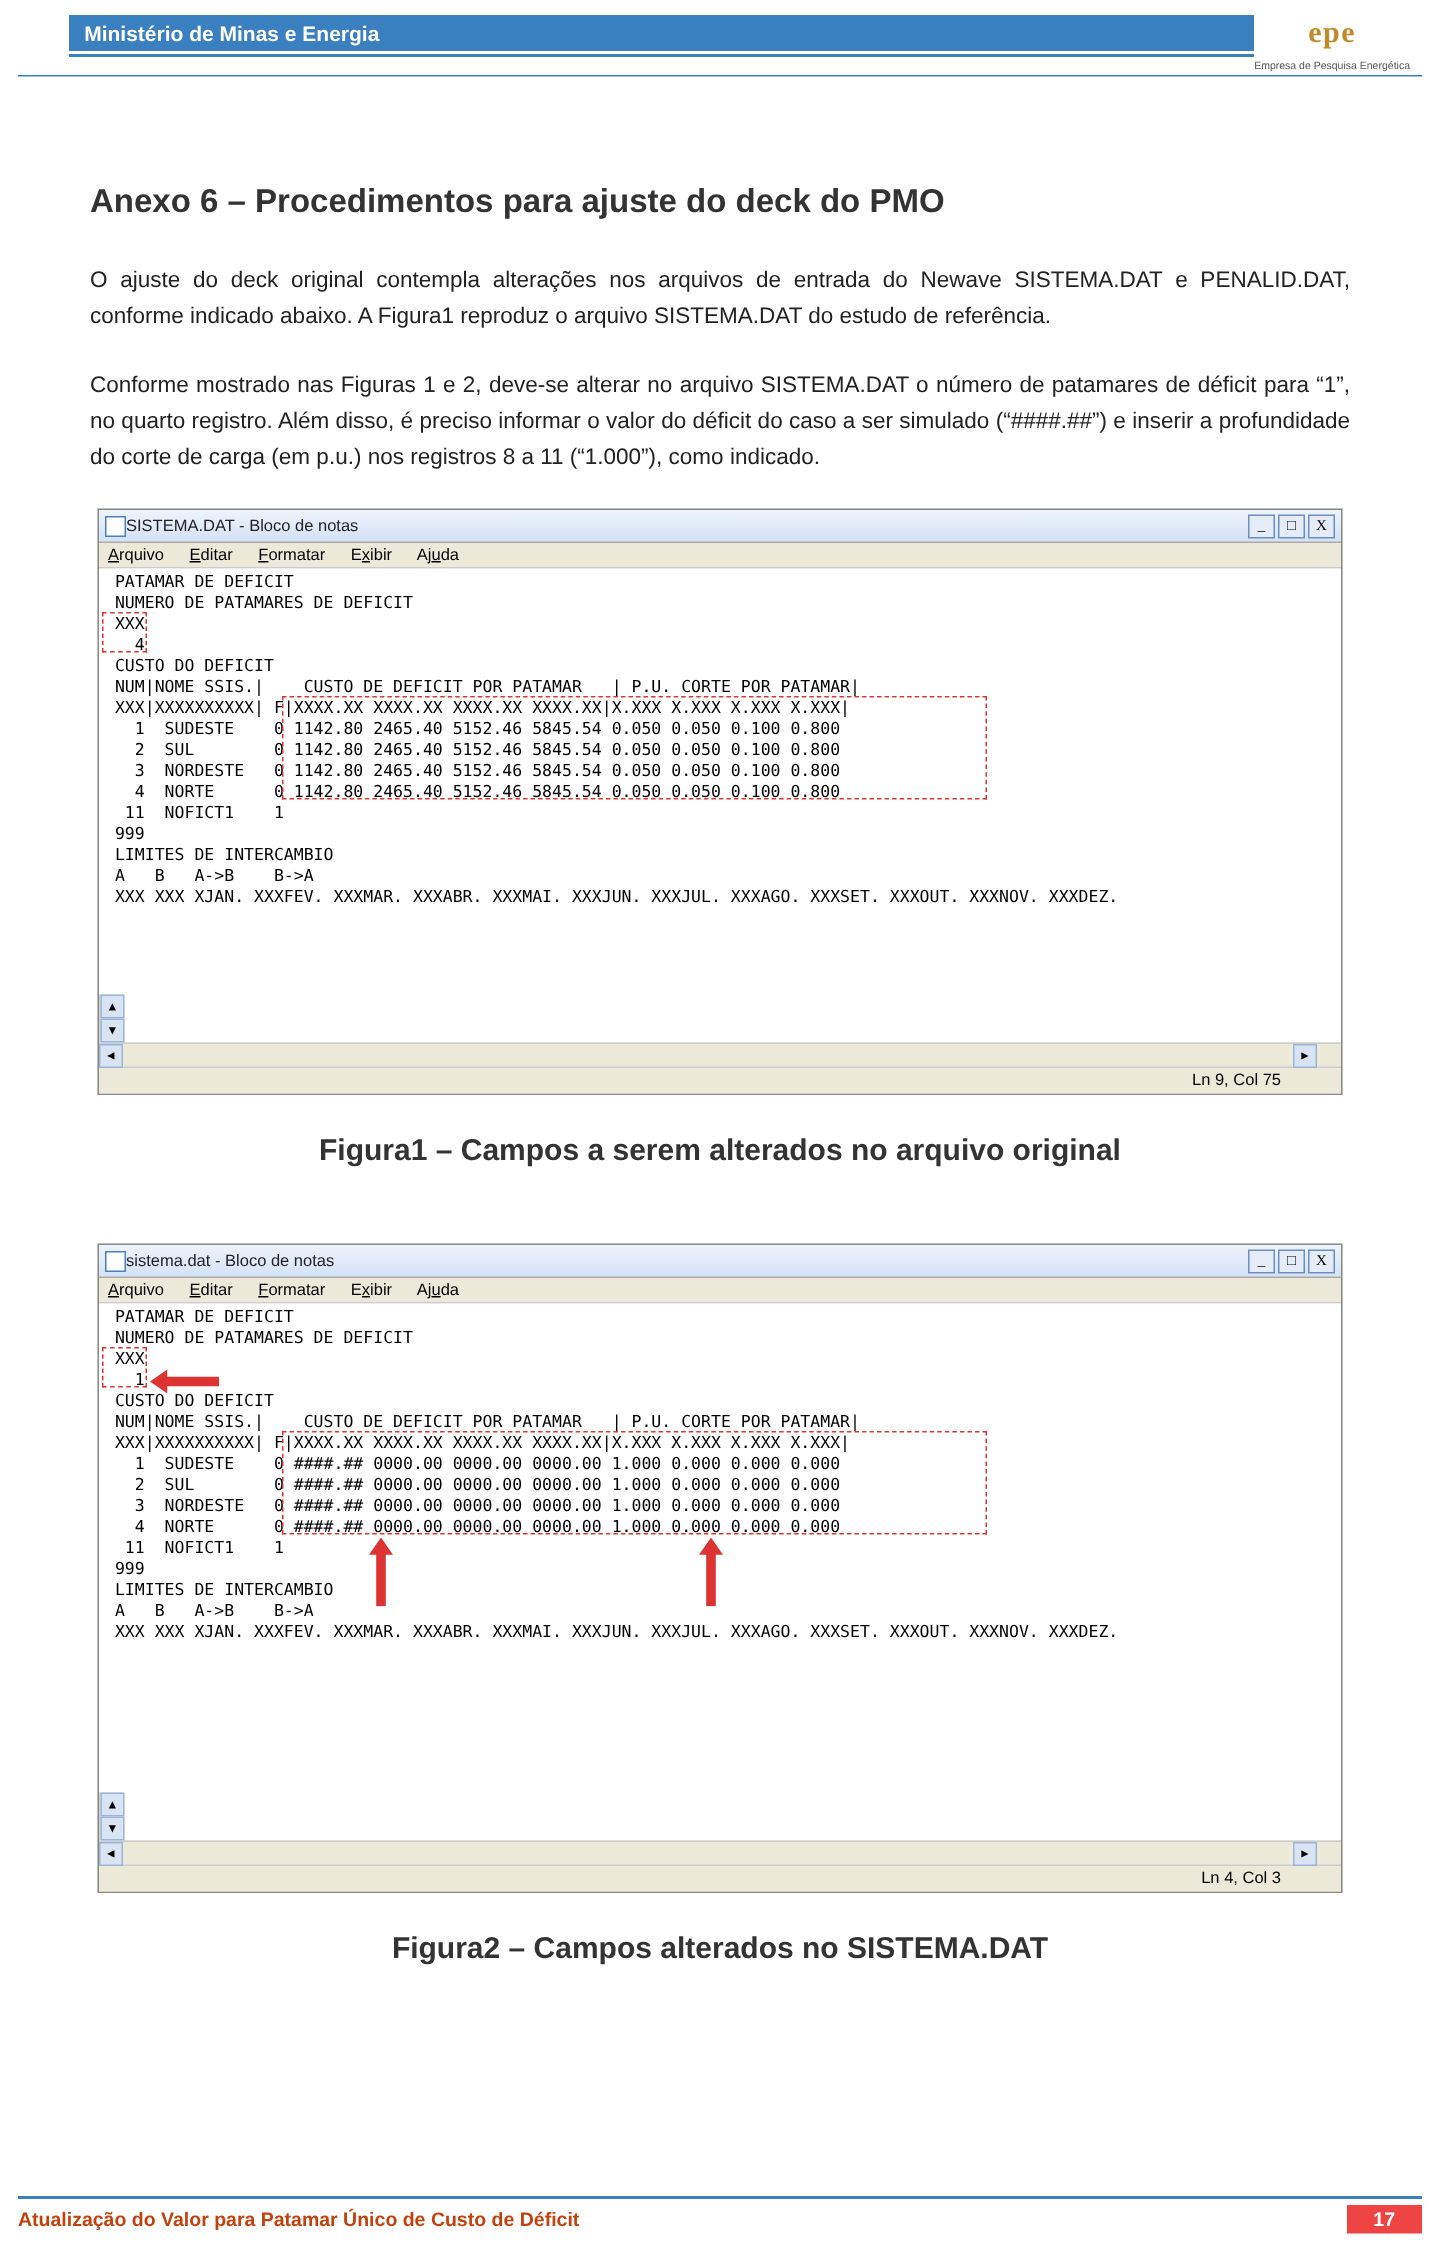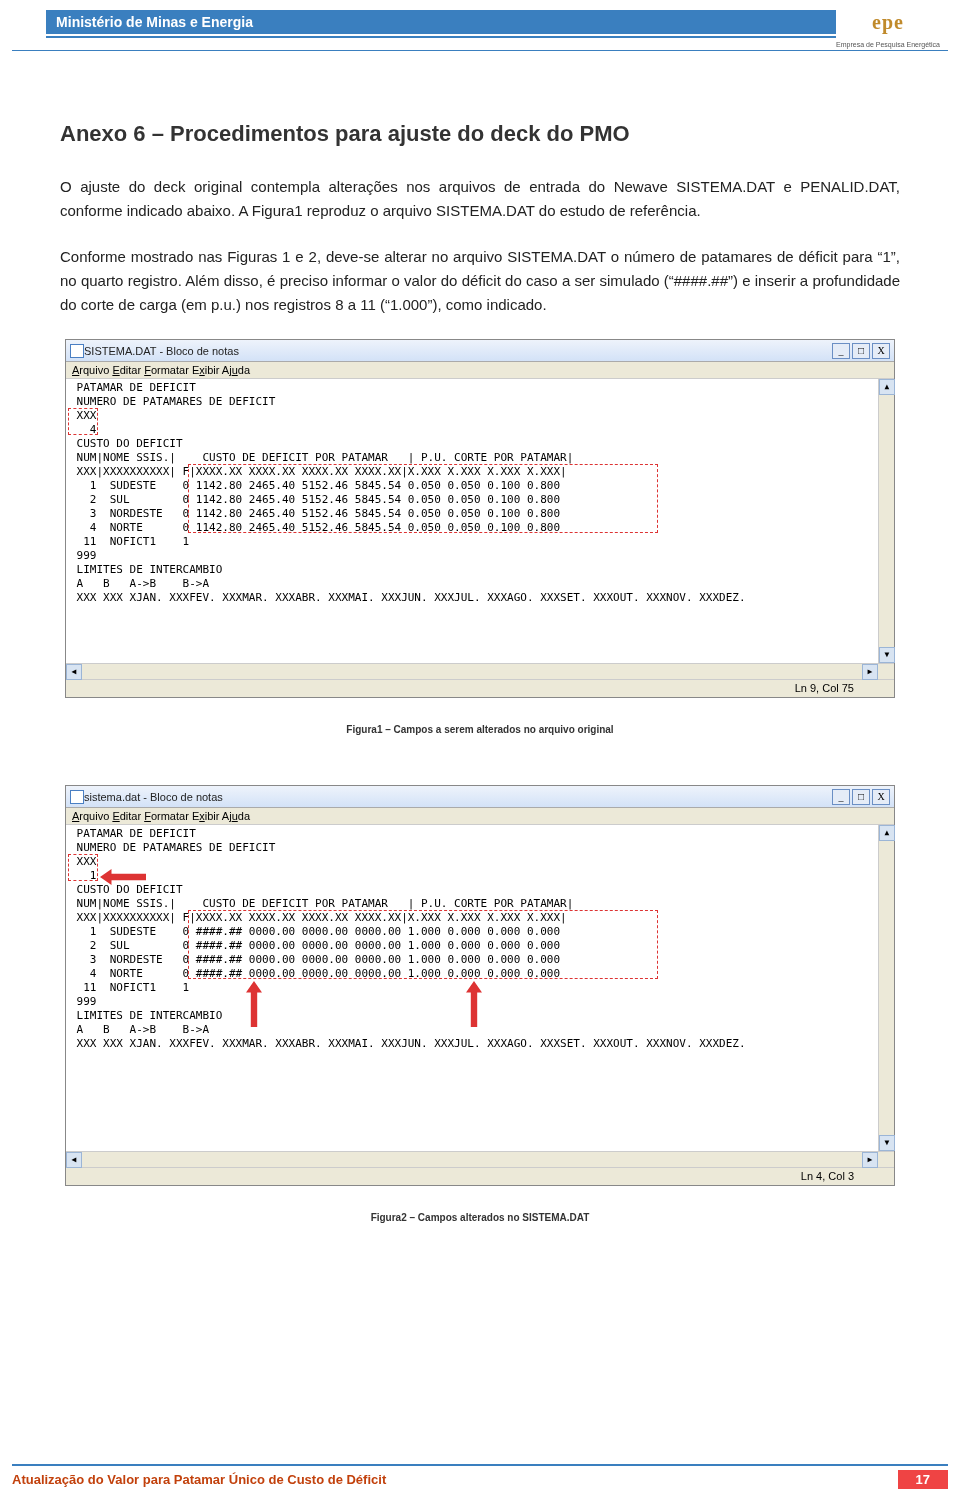--- a/index.html
+++ b/index.html
@@ -111,25 +111,26 @@
     line-height: 14px;
     font-family: Tahoma;
   }
   .np-menubar {
     background: #ece9d8;
     padding: 2px 6px;
     font-family: Tahoma, sans-serif;
     font-size: 11px;
     border-bottom: 1px solid #ccc;
   }
-  .np-menubar span { margin-right: 0; }
+  .np-menubar span { margin-right: 14px; }
   .np-menubar u { text-decoration: underline; }
   .np-body {
     display: flex;
     background: #fff;
+    flex-direction: column;
   }
   .np-text {
     flex: 1;
     padding: 2px 4px;
     white-space: pre;
     font-family: "Lucida Console", monospace;
     font-size: 11px;
     line-height: 14px;
     position: relative;
     overflow: hidden;
@@ -174,21 +175,21 @@
     width: 46px; height: 16px;
     background: #d33;
     clip-path: polygon(0 50%, 25% 0, 25% 30%, 100% 30%, 100% 70%, 25% 70%, 25% 100%);
   }
   .red-arrow.up {
     width: 16px; height: 46px;
     clip-path: polygon(50% 0, 100% 25%, 70% 25%, 70% 100%, 30% 100%, 30% 25%, 0 25%);
   }
   .fig-caption {
     text-align: center;
-    font-size: 10px;
+    font-size: 20px;
     font-weight: bold;
     margin: 26px 0 50px 0;
     color: #333;
   }
   .footer {
     position: absolute;
     bottom: 10px;
     left: 12px;
     right: 12px;
   }

